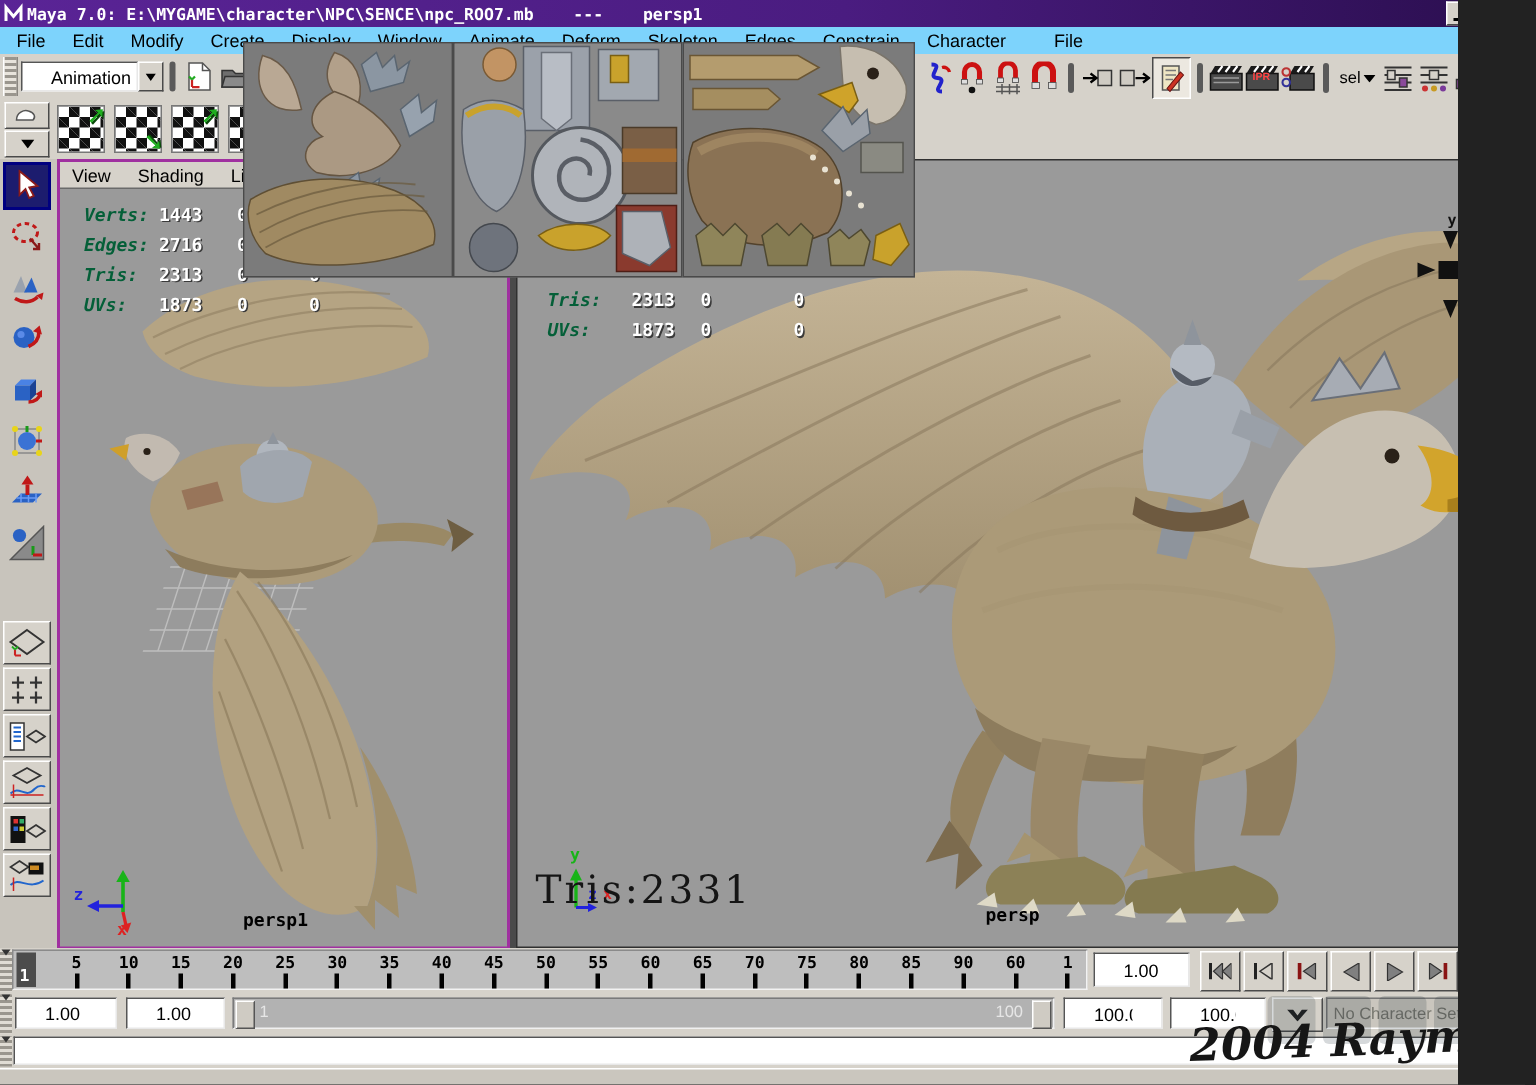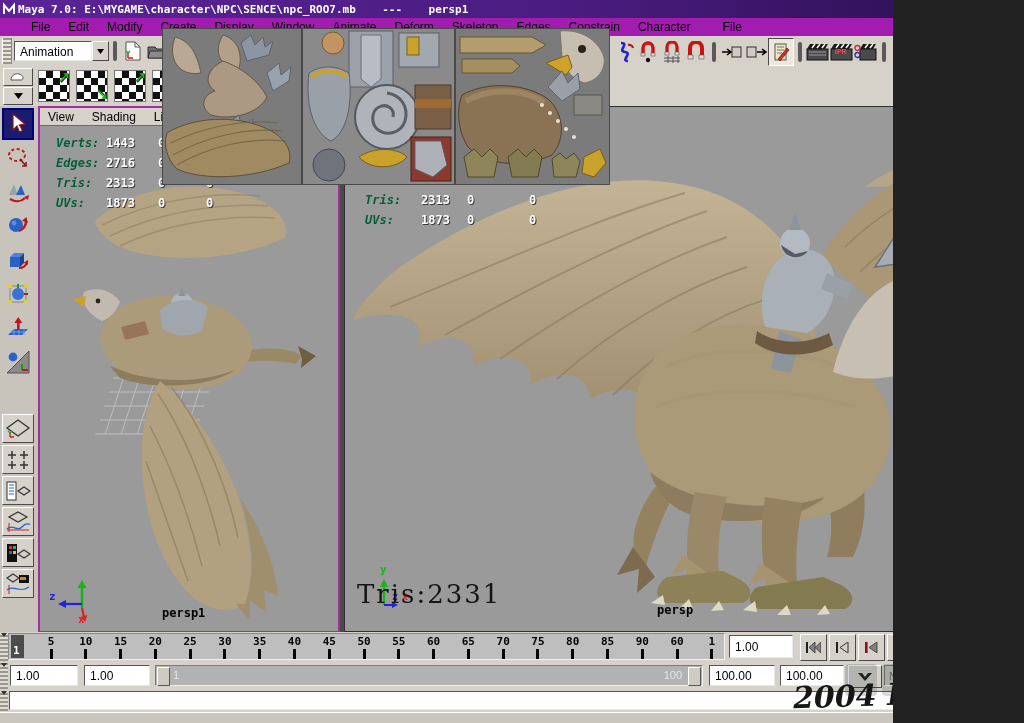--- a/index.html
+++ b/index.html
@@ -1,26 +1,26 @@
 <!DOCTYPE html>
 <html><head>
 <meta charset="utf-8">
 <style>
   html,body{margin:0;padding:0;background:#222;}
-  #root{position:relative;width:893px;height:723px;background:#d6d2ca;font-family:"Liberation Sans",sans-serif;overflow:hidden;-webkit-user-select:none;user-select:none;}
+  #root{position:relative;width:972px;height:723px;background:#d6d2ca;font-family:"Liberation Sans",sans-serif;overflow:hidden;-webkit-user-select:none;user-select:none;}
   .abs{position:absolute;}
   .raised{border:1px solid;border-color:#ffffff #4a4a4a #4a4a4a #ffffff;background:#d6d2ca;}
   .sunken{border:1px solid;border-color:#4a4a4a #ffffff #ffffff #4a4a4a;}
-  .field{background:#fff;border:1px solid;border-color:#555 #e8e8e8 #e8e8e8 #555;font:12px "Liberation Sans",sans-serif;padding:0 5px;box-sizing:border-box;}
+  .field{background:#fff;border:1px solid;border-color:#555 #e8e8e8 #e8e8e8 #555;font:12px "Liberation Sans",sans-serif;padding:0 19px;box-sizing:border-box;}
   
   .titlebar{left:0;top:0;width:1024px;height:18px;background:linear-gradient(90deg,#5a2496 0%,#4a1c80 55%,#2a0e4e 100%);display:flex;align-items:center;color:#fff;}
   .title-text{font:bold 11px "DejaVu Sans Mono",monospace;white-space:pre;margin-left:4px;}
   .winbtn{width:16px;height:14px;margin-left:2px;display:flex;align-items:center;justify-content:center;}
   
-  .menubar{left:0;top:18px;width:1024px;height:18px;background:#a21caf;display:flex;align-items:center;padding-left:22px;box-sizing:border-box;}
+  .menubar{left:0;top:18px;width:1024px;height:18px;background:#7dd3fc;display:flex;align-items:center;padding-left:2px;box-sizing:border-box;}
   .mi{padding:1px 9px;font:12px "Liberation Sans",sans-serif;color:#000;white-space:nowrap;}
   
   .statusline{left:0;top:36px;width:1024px;height:30px;background:#d6d2ca;display:flex;align-items:center;}
   .grip{width:8px;height:26px;margin:0 2px;background:repeating-linear-gradient(0deg,#9a968e 0 2px,#e8e4dc 2px 4px);border-left:1px solid #fff;border-right:1px solid #8a8680;}
   .ssep{width:4px;height:20px;background:#5a5a5a;border-radius:2px;margin:0 4px;flex:none;}
   .si{width:24px;height:26px;display:flex;align-items:center;justify-content:center;flex:none;}
   .si svg{display:block;}
   .dropdown{display:flex;align-items:center;}
   
   .shelf{left:0;top:66px;width:1024px;height:40px;background:#d6d2ca;border-bottom:1px solid #6a6a6a;display:flex;align-items:center;}

